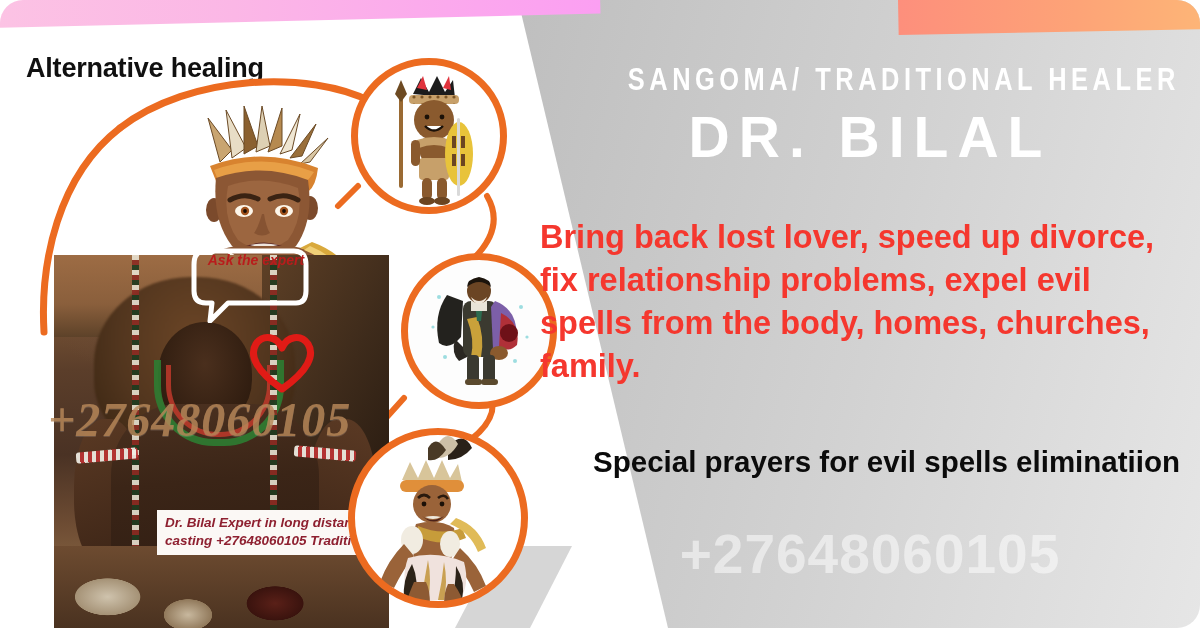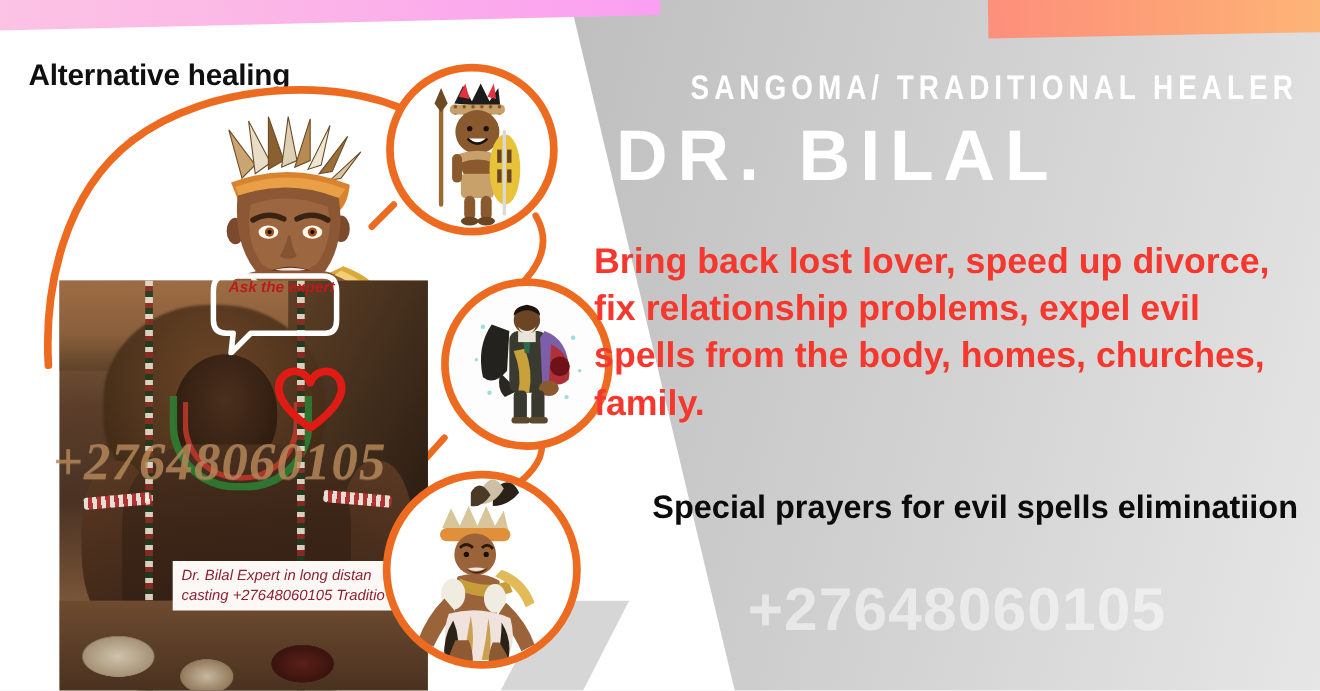--- a/index.html
+++ b/index.html
@@ -7,20 +7,21 @@
   body {
     font-family: "Liberation Sans", sans-serif;
     background:#ffffff;
     position:relative;
   }
   #poster {
     position:absolute; inset:0;
     width:1200px; height:628px;
     background:#ffffff;
     overflow:hidden;
+    border-radius:23px;
   }
 
   
   .gray-panel{
     position:absolute; top:0; left:0; width:1200px; height:628px;
     background:linear-gradient(105deg,#b3b3b3 0%,#bdbdbd 35%,#d2d2d2 70%,#e6e6e6 100%);
     clip-path:polygon(518px 0, 1200px 0, 1200px 628px, 668px 628px);
     z-index:1;
   }
   .gray-wedge-low{
@@ -147,21 +148,21 @@
     position:absolute; left:48px; top:392px; z-index:7;
     font-family:"Liberation Serif", serif;
     font-style:italic; font-weight:700; font-size:48px;
     color:#b9895a; opacity:.82; letter-spacing:1px; white-space:nowrap;
     text-shadow:0 1px 0 rgba(255,255,255,.18);
   }
 
   .caption{
     position:absolute; left:157px; top:510px; width:232px; z-index:7;
     background:#fbf8f5; padding:4px 6px 5px 8px;
-    font-size:13.5px; font-style:italic; font-weight:400;
+    font-size:13.5px; font-style:italic; font-weight:700;
     color:#8e2030; line-height:1.32;
     overflow:hidden; white-space:nowrap;
   }
   .caption span{ display:block; }
 
   
   .circ{
     position:absolute; border-radius:50%; overflow:hidden;
     background:#fff; z-index:8;
   }
@@ -181,22 +182,22 @@
 
   .kicker{
     position:absolute; left:52px; top:62px; width:620px;
     text-align:center; color:#ffffff;
     font-size:31px; font-weight:700; letter-spacing:5.5px;
     transform:scaleX(.82); transform-origin:center;
     white-space:nowrap;
   }
   .brand{
     position:absolute; left:40px; top:104px; width:620px;
-    text-align:left; color:#ffffff;
-    font-size:65px; font-weight:700; letter-spacing:9px;
+    text-align:center; color:#ffffff;
+    font-size:57px; font-weight:700; letter-spacing:9px;
     white-space:nowrap;
   }
   .red-body{
     position:absolute; left:20px; top:216px; width:640px;
     text-align:left; color:#f5372e;
     font-size:32.5px; font-weight:700; line-height:1.32;
   }
   .black-body{
     position:absolute; left:40px; top:442px; width:620px;
     text-align:right; color:#0b0b0b;

